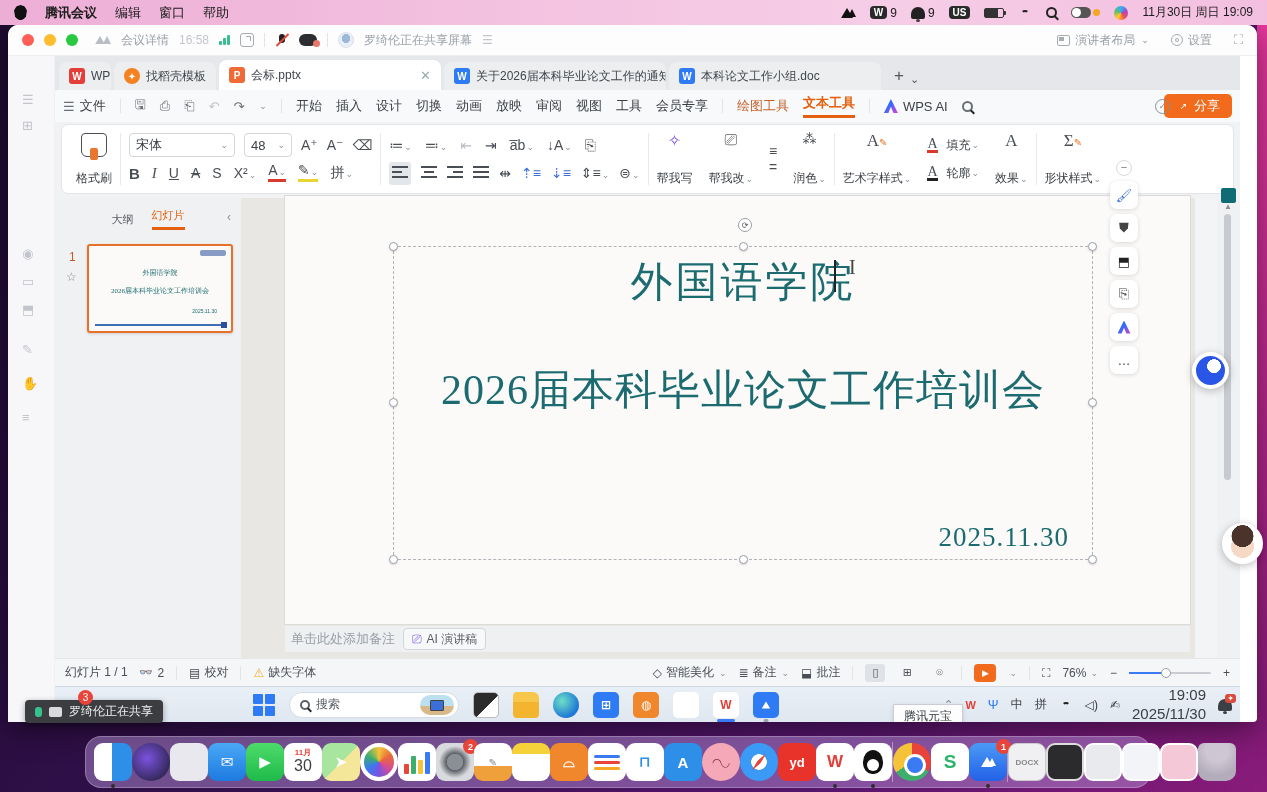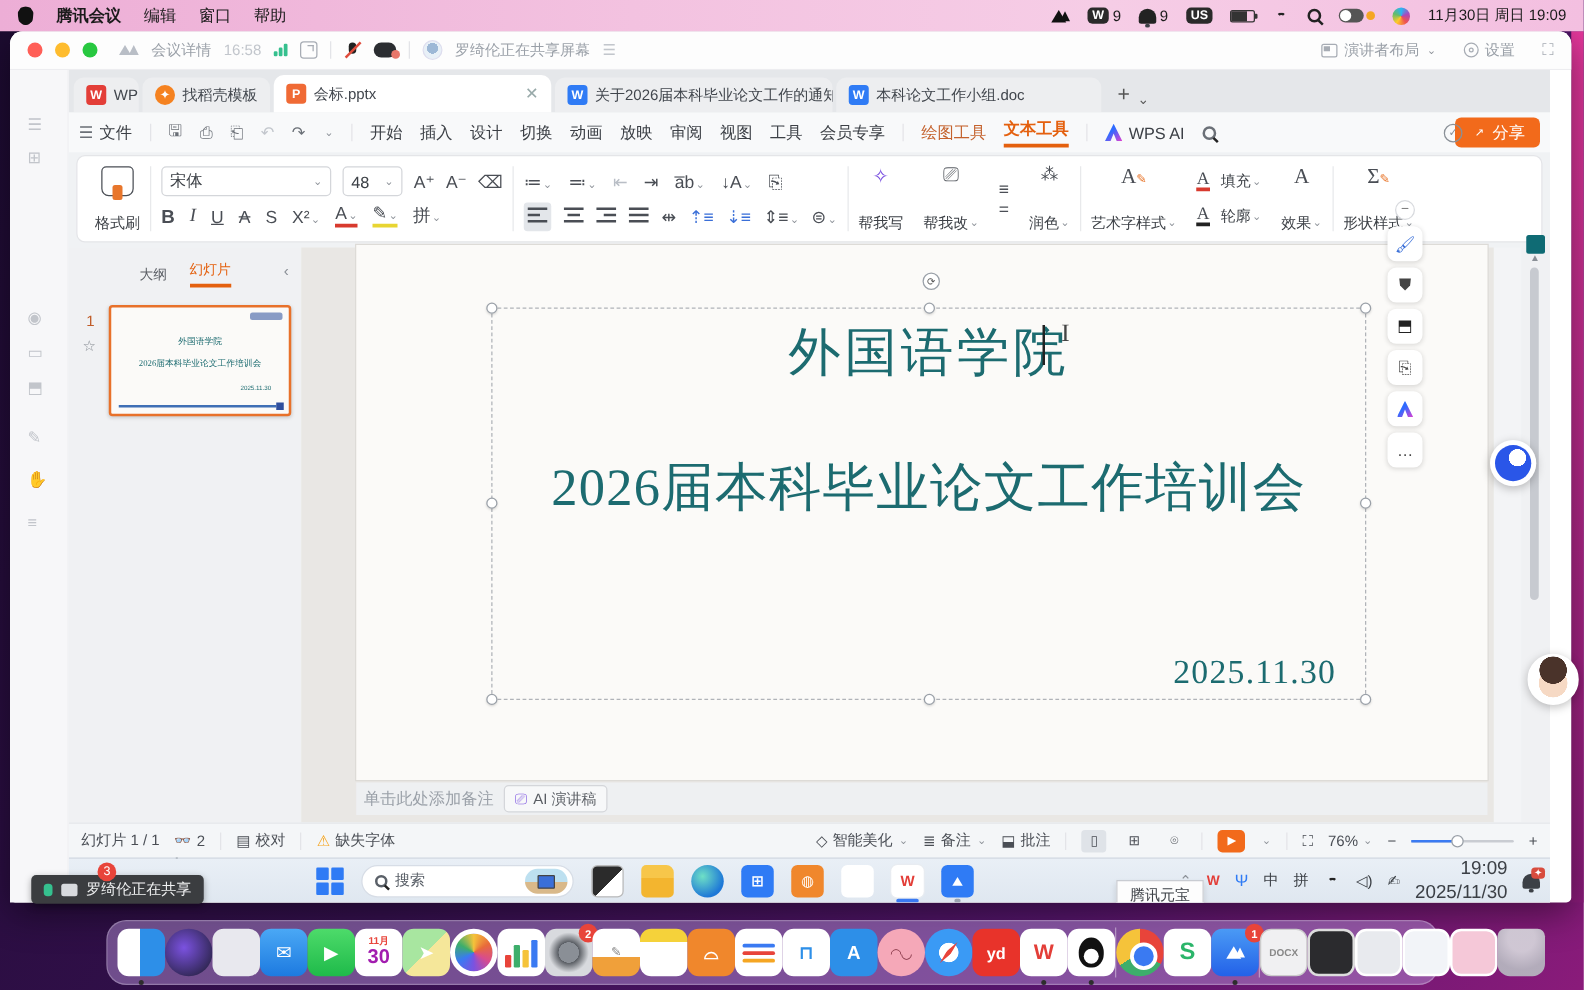--- a/index.html
+++ b/index.html
@@ -210,21 +210,21 @@
   .dk .badge { position:absolute; right:-4px; top:-4px; min-width:15px; height:15px; border-radius:8px; background:#e8443a; color:#fff; font-size:9px; display:flex; align-items:center; justify-content:center; padding:0 3px; }
   .dkdiv { width:1px; height:40px; background:rgba(255,255,255,.4); flex:none; }
   .dk-finder { background:linear-gradient(90deg,#fff 48%,#2d8fe8 48%); }
   .dk-siri { background:radial-gradient(circle at 40% 40%,#7b52e0,#1a1a2a); border-radius:50%; }
   .dk-launchpad { background:#e8e8ee; display:grid; grid-template-columns:repeat(3,8px); grid-template-rows:repeat(3,8px); gap:2px; padding:6px; }
   .dk-launchpad i { border-radius:2px; }
   .dk-mail { background:linear-gradient(180deg,#4aa8f5,#1d7ae0); }
   .dk-facetime { background:linear-gradient(180deg,#4ddb6a,#1fba4a); }
   .dk-calendar { background:#fff; flex-direction:column; gap:0; }
   .dk-cal-m { color:#e8443a; font-size:8px; line-height:1; font-weight:bold; }
-  .dk-cal-d { color:#a21caf; font-size:16px; line-height:1.1; font-weight:bold; }
+  .dk-cal-d { color:#404040; font-size:16px; line-height:1.1; font-weight:normal; }
   .dk-maps { background:linear-gradient(135deg,#a8e6a0 50%,#f5e79a 50%); }
   .dk-photos { background:conic-gradient(#f5c33a,#e86a3a,#d84c8e,#7b52e0,#3a7af2,#3dae6b,#f5c33a); border-radius:50%; border:4px solid #fff; }
   .dk-stocks { background:#fff; }
   .dk-stocks i { position:absolute; bottom:7px; width:5px; border-radius:1px; }
   .dk-settings { background:radial-gradient(circle,#8a8f96 30%,#5a5e64 31%,#d8dade 60%); }
   .dk-textedit { background:linear-gradient(180deg,#fff 60%,#f0a03a 60%); }
   .dk-notes { background:linear-gradient(180deg,#f5d23a 28%,#fff 28%); }
   .dk-books { background:#f0872c; }
   .dk-reminders { background:#fff; flex-direction:column; align-items:flex-start; padding:6px; gap:3px; }
   .dk-reminders i { width:100%; height:3px; border-radius:2px; }
@@ -418,21 +418,21 @@
 
     <div id="ribbon" class="abs">
       <div class="panel">
         <div class="rgroup" style="align-items:center">
           <span class="fmt-brush"></span>
           <span class="lbl">格式刷</span>
         </div>
         <div class="vline"></div>
         <div class="rgroup">
           <div class="rrow">
-            <span class="selectbox" style="width:136px">
+            <span class="selectbox" style="width:106px">
                 <span>宋体</span>
                 <span class="chev" style="margin-left:auto">⌄</span>
               </span>
             <span class="selectbox" style="width:48px">
                 <span>48</span>
                 <span class="chev" style="margin-left:auto">⌄</span>
               </span>
             <span class="btn-ico">A⁺</span>
             <span class="btn-ico">A⁻</span>
             <span class="btn-ico">⌫</span>

